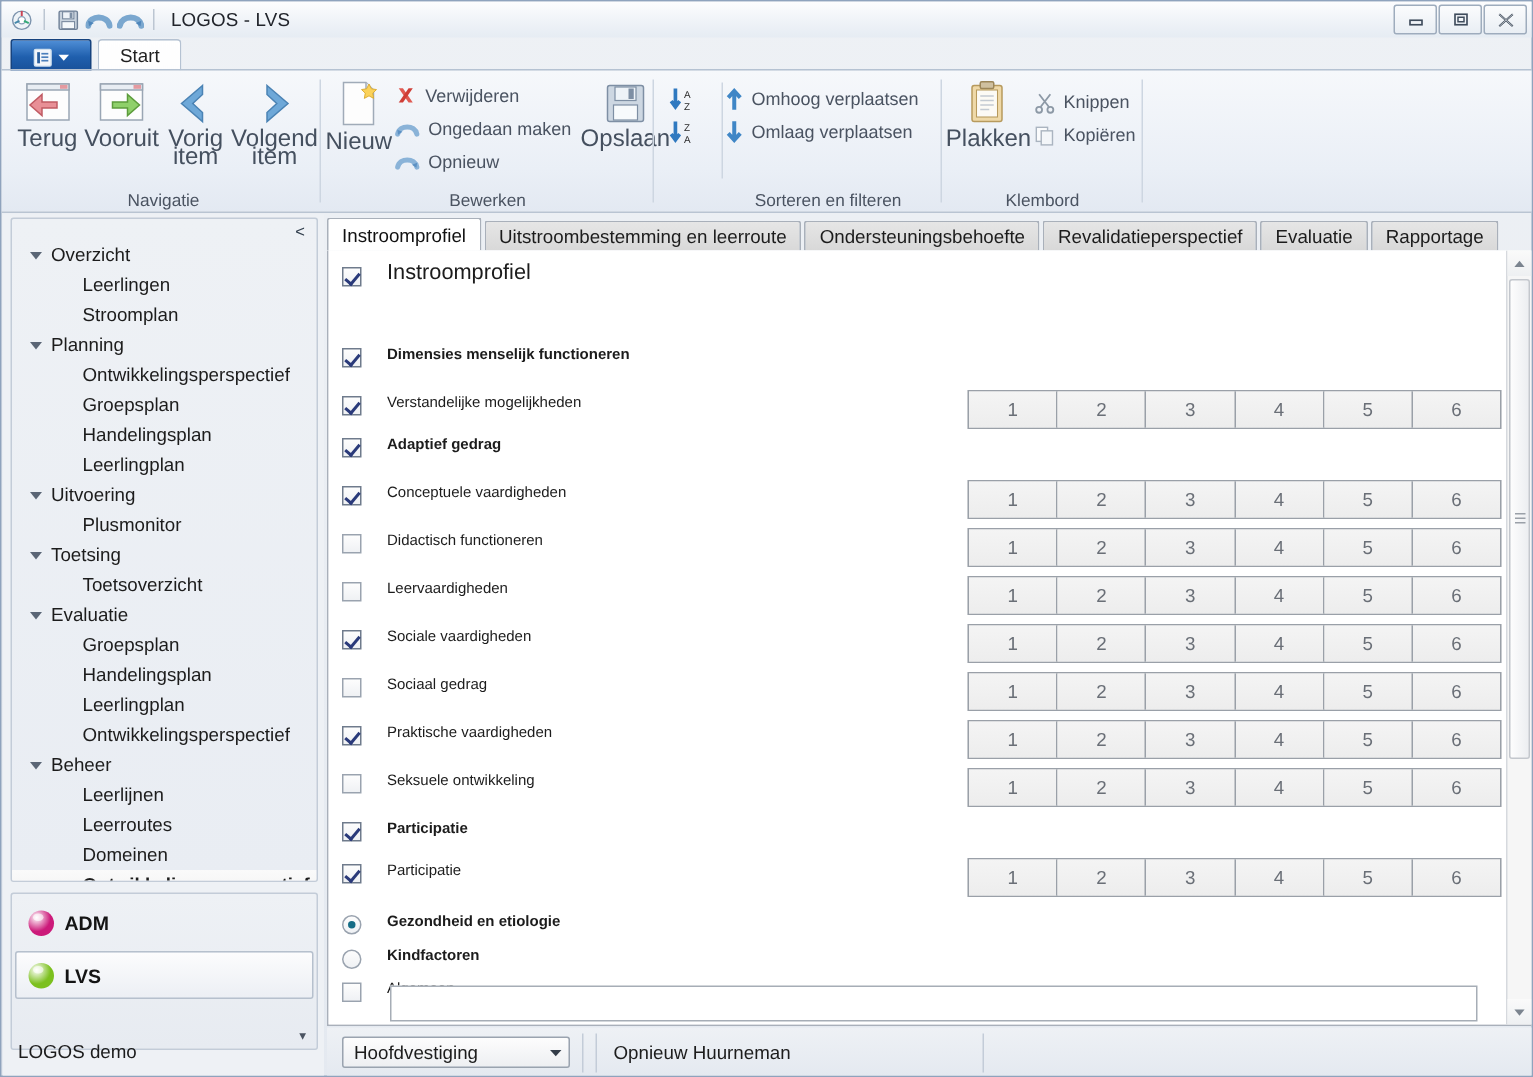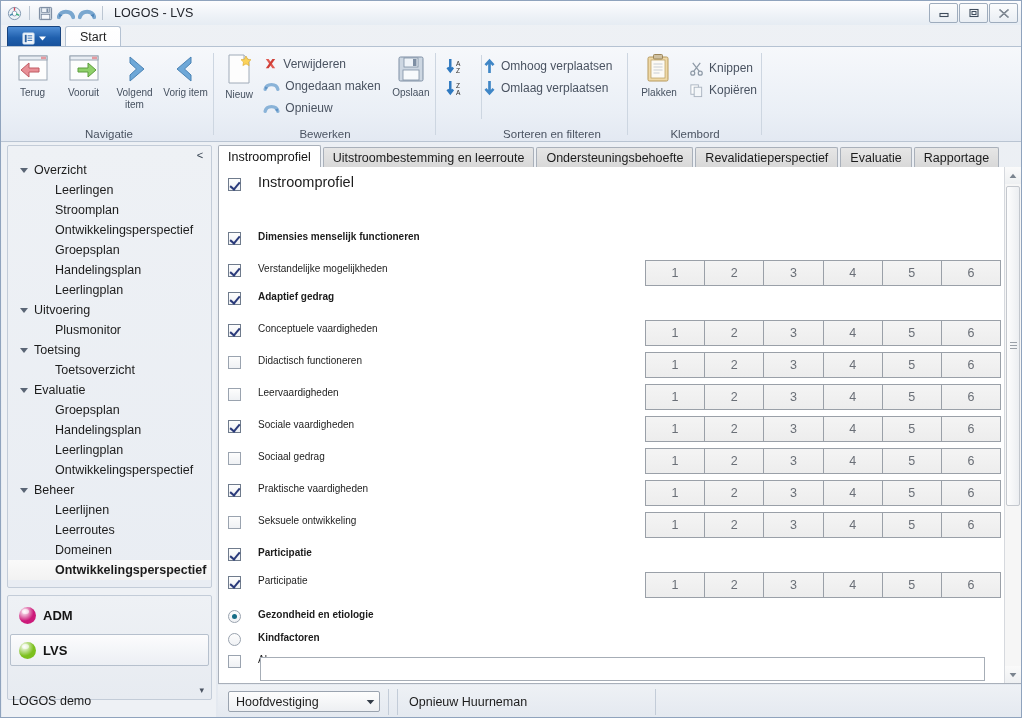--- a/index.html
+++ b/index.html
@@ -69,21 +69,21 @@
   .group .gbody{position:absolute;left:0;top:2px;right:0;height:72px;display:flex;align-items:flex-start;}
   .group .gtitle{
     position:absolute;bottom:2px;left:0;right:0;text-align:center;
     font-size:11.5px;color:#4a5361;
   }
   .gsep{position:absolute;top:6px;width:1px;height:82px;background:#cdd6e1;}
   .bigbtn{
     width:56px;display:flex;flex-direction:column;align-items:center;gap:2px;
     padding-top:4px;
   }
-  .bigbtn .lbl{font-size:10px;color:#45505f;text-align:center;line-height:12px;}
+  .bigbtn .lbl{font-size:16px;color:#45505f;text-align:center;line-height:12px;}
   .smallrow{display:flex;align-items:center;gap:5px;height:22px;padding:0 2px;}
   .smallrow .lbl{font-size:12px;color:#4a5361;white-space:nowrap;}
   .smallcol{display:flex;flex-direction:column;padding-top:4px;}
   .ico{display:flex;align-items:center;justify-content:center;}
 
   
   .sidebar{
     position:absolute;left:1px;top:142px;width:214px;height:575px;
     background:#eef1f5;
     box-sizing:border-box;
@@ -298,32 +298,32 @@
               <rect x="4" y="3" width="28" height="4" fill="#e8edf3" stroke="#9aa6b4"></rect>
               <rect x="26" y="3.6" width="5" height="2.6" fill="#e49aa0"></rect>
               <path d="M12 15 L22 15 L22 10 L30 17 L22 24 L22 19 L12 19 Z" fill="#8fd06a" stroke="#5d9c3c" stroke-width="1"></path>
             </svg>
           </span>
           <span class="lbl">Vooruit</span>
         </div>
         <div class="bigbtn">
           <span class="ico">
             <svg width="36" height="32" viewBox="0 0 36 32">
+              <path d="M23 4 L9 16 L23 28 L23 22 L16.5 16 L23 10 Z" fill="#6ea8d8" stroke="#4b83b4"></path>
+            </svg>
+          </span>
+          <span class="lbl">Vorig item</span>
+        </div>
+        <div class="bigbtn">
+          <span class="ico">
+            <svg width="36" height="32" viewBox="0 0 36 32">
               <path d="M13 4 L27 16 L13 28 L13 22 L19.5 16 L13 10 Z" fill="#6ea8d8" stroke="#4b83b4"></path>
             </svg>
           </span>
           <span class="lbl">Volgend item</span>
-        </div>
-        <div class="bigbtn">
-          <span class="ico">
-            <svg width="36" height="32" viewBox="0 0 36 32">
-              <path d="M23 4 L9 16 L23 28 L23 22 L16.5 16 L23 10 Z" fill="#6ea8d8" stroke="#4b83b4"></path>
-            </svg>
-          </span>
-          <span class="lbl">Vorig item</span>
         </div>
       </div>
       <div class="gtitle">Navigatie</div>
     </div>
     <div class="gsep" style="left:212px;"></div>
 
     <div class="group" style="left:216px;width:216px;">
       <div class="gbody">
         <div class="bigbtn">
           <span class="ico">
@@ -473,20 +473,24 @@
           <div class="tnode grp">
             <span class="tri"></span>
             <span>Overzicht</span>
           </div>
           <div class="tnode leaf">
             <span>Leerlingen</span>
           </div>
           <div class="tnode leaf">
             <span>Stroomplan</span>
           </div>
+          <div class="tnode grp">
+            <span class="tri"></span>
+            <span>Planning</span>
+          </div>
           <div class="tnode leaf">
             <span>Ontwikkelingsperspectief</span>
           </div>
           <div class="tnode leaf">
             <span>Groepsplan</span>
           </div>
           <div class="tnode leaf">
             <span>Handelingsplan</span>
           </div>
           <div class="tnode leaf">

